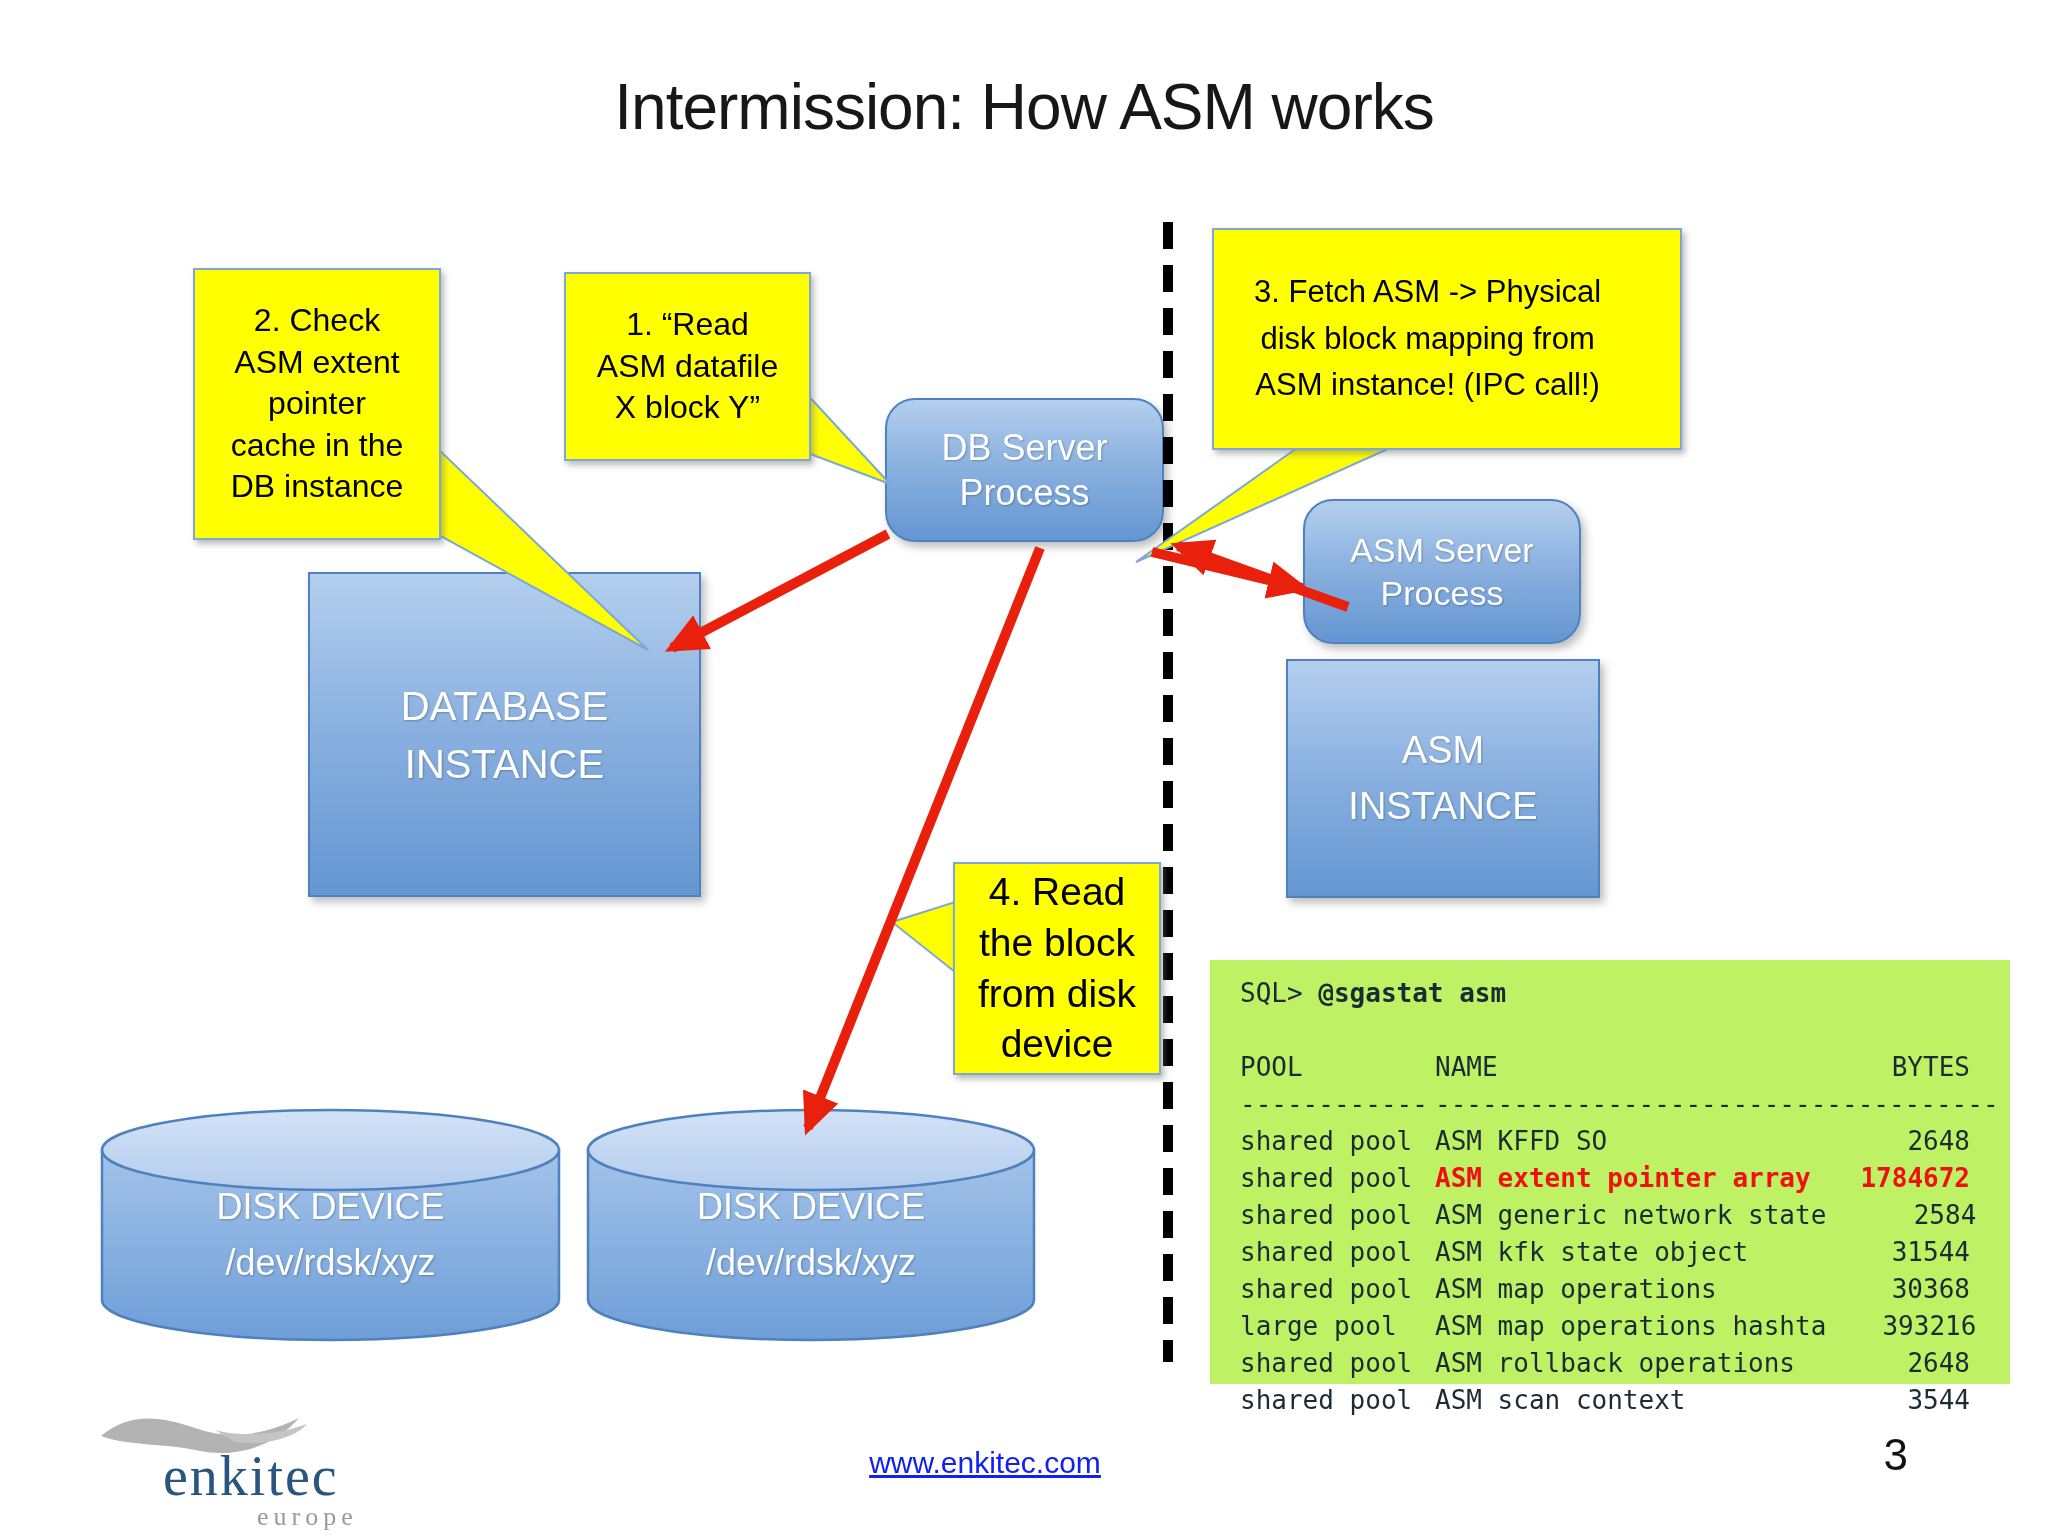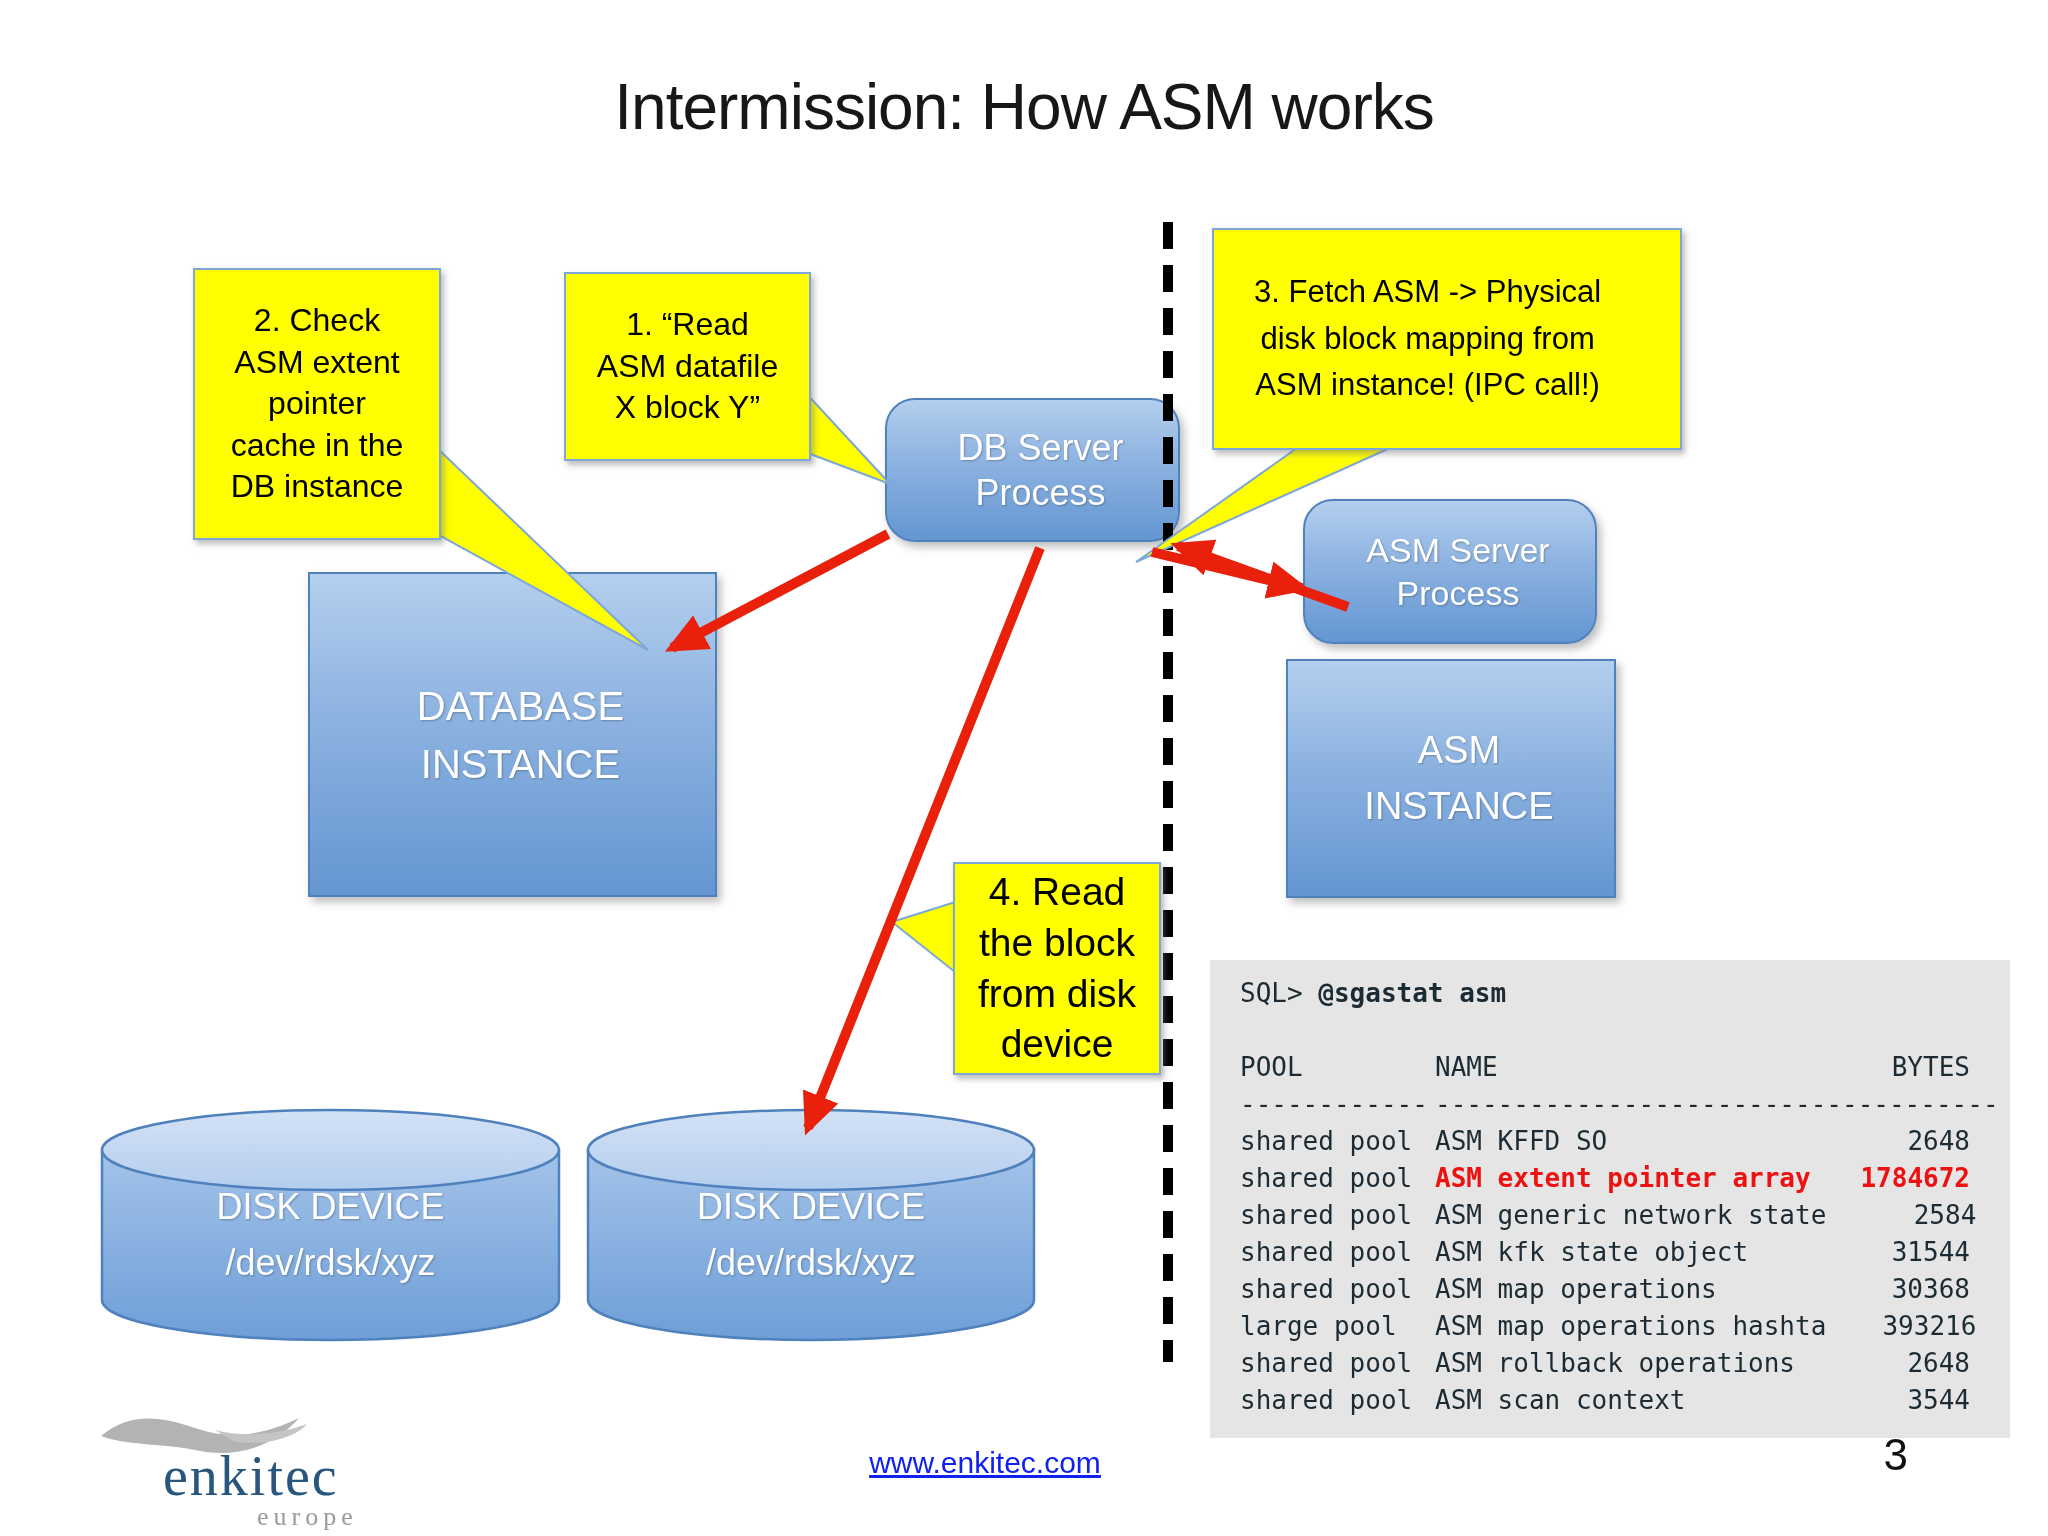--- a/index.html
+++ b/index.html
@@ -8,21 +8,21 @@
   .layer{position:absolute;left:0;top:0;z-index:2;pointer-events:none;}
   .title{position:absolute;left:0;top:70px;width:100%;margin:0;text-align:center;
          font-size:64px;font-weight:400;color:#171717;letter-spacing:-1px;z-index:3;}
   .prewrap{white-space:pre-line;}
 
   
   .node{position:absolute;z-index:1;display:flex;align-items:center;justify-content:center;
         text-align:center;color:#ffffff;border:2px solid #4f81bd;
         background:linear-gradient(180deg,#b4cfee 0%,#8cb2e0 45%,#6496d2 100%);
         box-shadow:4px 5px 8px rgba(110,110,110,.45);
-        text-shadow:1px 1px 2px rgba(0,0,0,.25);padding-left:16px;}
+        text-shadow:1px 1px 2px rgba(0,0,0,.25);}
   .rounded{border-radius:30px;}
   #db-server{left:885px;top:398px;width:275px;height:140px;font-size:36px;line-height:1.25;}
   #asm-server{left:1303px;top:499px;width:274px;height:141px;font-size:34px;line-height:1.25;}
   #db-instance{left:308px;top:572px;width:389px;height:321px;font-size:40px;line-height:1.45;}
   #asm-instance{left:1286px;top:659px;width:310px;height:235px;font-size:38px;line-height:1.45;}
 
   
   .disk-label{position:absolute;z-index:3;display:flex;align-items:center;justify-content:center;
         text-align:center;color:#ffffff;font-size:36px;line-height:1.55;
         text-shadow:1px 1px 2px rgba(0,0,0,.25);}
@@ -33,22 +33,22 @@
   .callout{position:absolute;z-index:3;display:flex;align-items:center;justify-content:center;
         text-align:center;background:#ffff00;border:2px solid #7da7d9;color:#000000;
         box-shadow:3px 4px 6px rgba(120,120,120,.5);font-size:32px;line-height:1.3;}
   #callout-2{left:193px;top:268px;width:244px;height:268px;}
   #callout-1{left:564px;top:272px;width:243px;height:185px;}
   #callout-3{left:1212px;top:228px;width:470px;height:222px;font-size:31px;line-height:1.5;
              justify-content:flex-start;text-align:center;padding-left:40px;box-sizing:border-box;}
   #callout-4{left:953px;top:862px;width:204px;height:209px;font-size:39px;}
 
   
-  .terminal{position:absolute;z-index:3;left:1210px;top:960px;width:800px;height:478px;
-        box-sizing:border-box;background:#e5e5e5;color:#1c2b33;
+  .terminal{position:absolute;z-index:3;left:1210px;top:960px;width:800px;height:424px;
+        box-sizing:border-box;background:#bef264;color:#1c2b33;
         font-family:"DejaVu Sans Mono",monospace;font-size:26px;line-height:37px;
         padding:15px 40px 0 30px;}
   .t-line{display:flex;white-space:pre;}
   .t-pool{width:195px;flex:none;}
   .t-name{flex:1;}
   .t-bytes{width:150px;flex:none;text-align:right;}
   .t-cmd{font-weight:bold;}
   .hl{color:#ee1111;font-weight:bold;}
 
   

